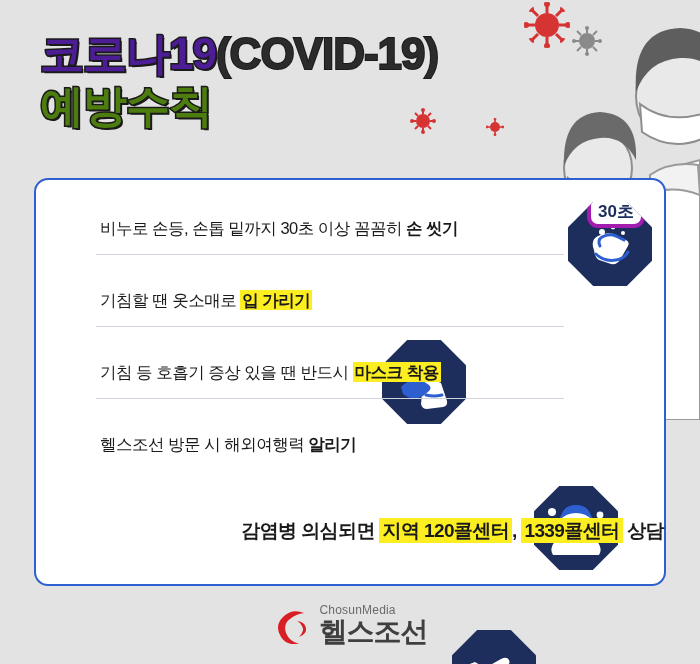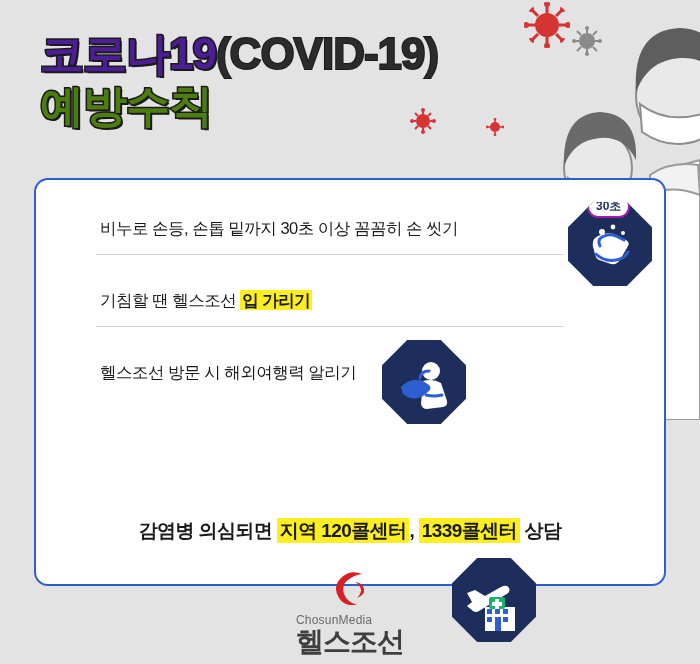--- a/index.html
+++ b/index.html
@@ -97,21 +97,21 @@
   .rule-text {
     position: absolute;
     left: 34px;
     top: 12px;
     font-size: 16.5px;
     color: #1a1a1a;
     letter-spacing: -0.5px;
     white-space: nowrap;
   }
   .rule-text b {
-    font-weight: normal;
+    font-weight: bold;
   }
   .hl {
     background: #fcee21;
     font-weight: bold;
     padding: 1px 2px;
   }
   .rule-underline {
     position: absolute;
     left: 30px;
     top: 48px;
@@ -131,59 +131,58 @@
     align-items: center;
     justify-content: center;
   }
   .octo svg { display:block; }
 
   .badge30 {
     position: absolute;
     left: 19px;
     top: -7px;
     background: #ffffff;
-    border: 2px solid #a21caf;
+    border: 4px solid #a21caf;
     border-radius: 11px;
-    font-size: 12px;
+    font-size: 17px;
     font-weight: bold;
     color: #1d2d5c;
     padding: 1px 7px;
     z-index: 3;
   }
 
   .icon1 { left: 502px; top: -4px; }
   .icon2 { left: 316px; top: 62px; }
   .icon3 { left: 468px; top: 136px; }
   .icon4 { left: 386px; top: 208px; }
 
   
   .call-line {
     position: absolute;
     left: 0;
     right: 0;
     top: 338px;
-    text-align: center;
+    text-align: right;
     font-size: 19px;
     font-weight: bold;
     color: #1a1a1a;
     letter-spacing: -0.6px;
   }
   .call-line .hl { padding: 2px 3px; }
 
   
   .footer {
     position: absolute;
     left: 0;
     right: 0;
-    bottom: 8px;
+    bottom: 18px;
     display: flex;
     align-items: center;
     justify-content: center;
     gap: 9px;
-    flex-direction: column;
   }
   .logo-mark {
     width: 38px;
     height: 38px;
     position: relative;
   }
   .logo-text { line-height: 1.05; }
   .logo-top {
     font-size: 12px;
     color: #6a6a6a;
@@ -319,33 +318,49 @@
           <path d="M20 32 q-3 -6 2 -9 q7 -4 14 -1 l8 4" fill="none" stroke="#2e5fd0" stroke-width="3" stroke-linecap="round"></path>
           <path d="M16 40 q8 8 20 6 q8 -1 12 -8" fill="none" stroke="#2e5fd0" stroke-width="3" stroke-linecap="round"></path>
           <circle cx="22" cy="18" r="3" fill="#ffffff"></circle>
           <circle cx="33" cy="13" r="2.4" fill="#ffffff"></circle>
           <circle cx="43" cy="19" r="2" fill="#ffffff"></circle>
         </svg>
       </div>
     </div>
 
     <div class="rule">
-      <div class="rule-text"><span>기침할 땐 헬스조선 </span><span class="hl">입 가리기</span></div>
+      <div class="rule-text"><span>기침할 땐 옷소매로 </span><span class="hl">입 가리기</span></div>
       <div class="rule-underline"></div>
       <div class="octo icon2">
         <svg width="62" height="62" viewBox="0 0 62 62">
           <circle cx="38" cy="20" r="9" fill="#ffffff"></circle>
           <path d="M30 30 q10 -3 18 2 l6 18 q1 5 -4 6 l-16 2 q-5 0 -6 -5 z" fill="#ffffff"></path>
           <path d="M8 36 q10 -10 22 -6 l6 4 q3 3 0 6 l-6 5 q-10 6 -20 -2 z" fill="#2e5fd0"></path>
           <path d="M36 20 q-8 0 -9 7" fill="none" stroke="#2e5fd0" stroke-width="3" stroke-linecap="round"></path>
           <path d="M33 44 q8 2 16 0" fill="none" stroke="#2e5fd0" stroke-width="3" stroke-linecap="round"></path>
         </svg>
       </div>
     </div>
 
+    <div class="rule">
+      <div class="rule-text"><span>기침 등 호흡기 증상 있을 땐 반드시 </span><span class="hl">마스크 착용</span></div>
+      <div class="rule-underline"></div>
+      <div class="octo icon3">
+        <svg width="66" height="66" viewBox="0 0 66 66">
+          <circle cx="33" cy="27" r="16" fill="#ffffff"></circle>
+          <path d="M17 25 q2 -15 16 -15 q14 0 16 15 q-6 -7 -16 -7 q-10 0 -16 7 z" fill="#2e5fd0"></path>
+          <path d="M18 28 q15 8 30 0 l0 10 q-2 10 -15 10 q-13 0 -15 -10 z" fill="#6fb7e8"></path>
+          <path d="M18 30 h30" stroke="#2e5fd0" stroke-width="2.5" fill="none"></path>
+          <path d="M12 46 q-6 8 -2 14 h46 q4 -6 -2 -14 l-12 -3 q-9 7 -18 0 z" fill="#ffffff"></path>
+          <circle cx="9" cy="17" r="4" fill="#ffffff"></circle>
+          <circle cx="57" cy="20" r="3.4" fill="#ffffff"></circle>
+          <circle cx="54" cy="45" r="3" fill="#ffffff"></circle>
+        </svg>
+      </div>
+    </div>
 
     <div class="rule">
       <div class="rule-text"><span>헬스조선 방문 시 해외여행력 </span><b>알리기</b></div>
       <div class="octo icon4">
         <svg width="66" height="66" viewBox="0 0 66 66">
           <path d="M6 26 l8 -3 l10 6 l16 -9 q6 -3 8 1 q2 4 -4 7 l-26 16 q-3 2 -6 0 l-6 -5 l5 -4 l-5 -9 z" fill="#ffffff"></path>
           <rect x="24" y="40" width="30" height="24" fill="#ffffff"></rect>
           <rect x="26" y="42" width="5" height="5" fill="#2e5fd0"></rect>
           <rect x="34" y="42" width="5" height="5" fill="#2e5fd0"></rect>
           <rect x="42" y="42" width="5" height="5" fill="#2e5fd0"></rect>

